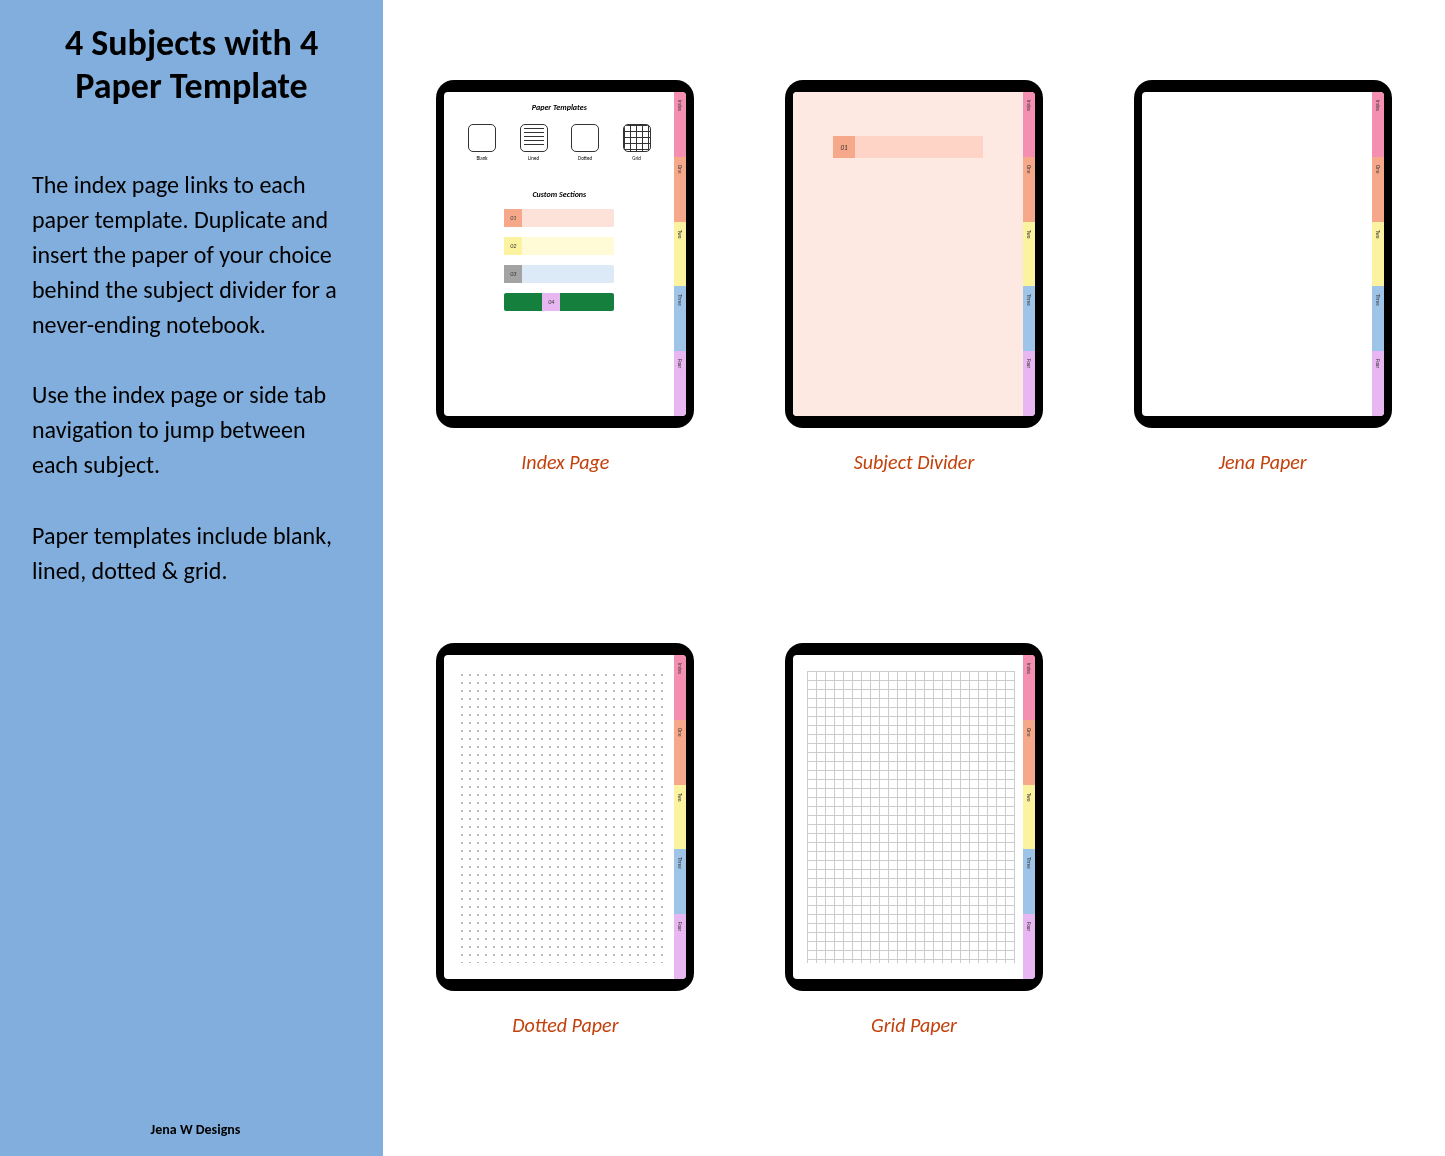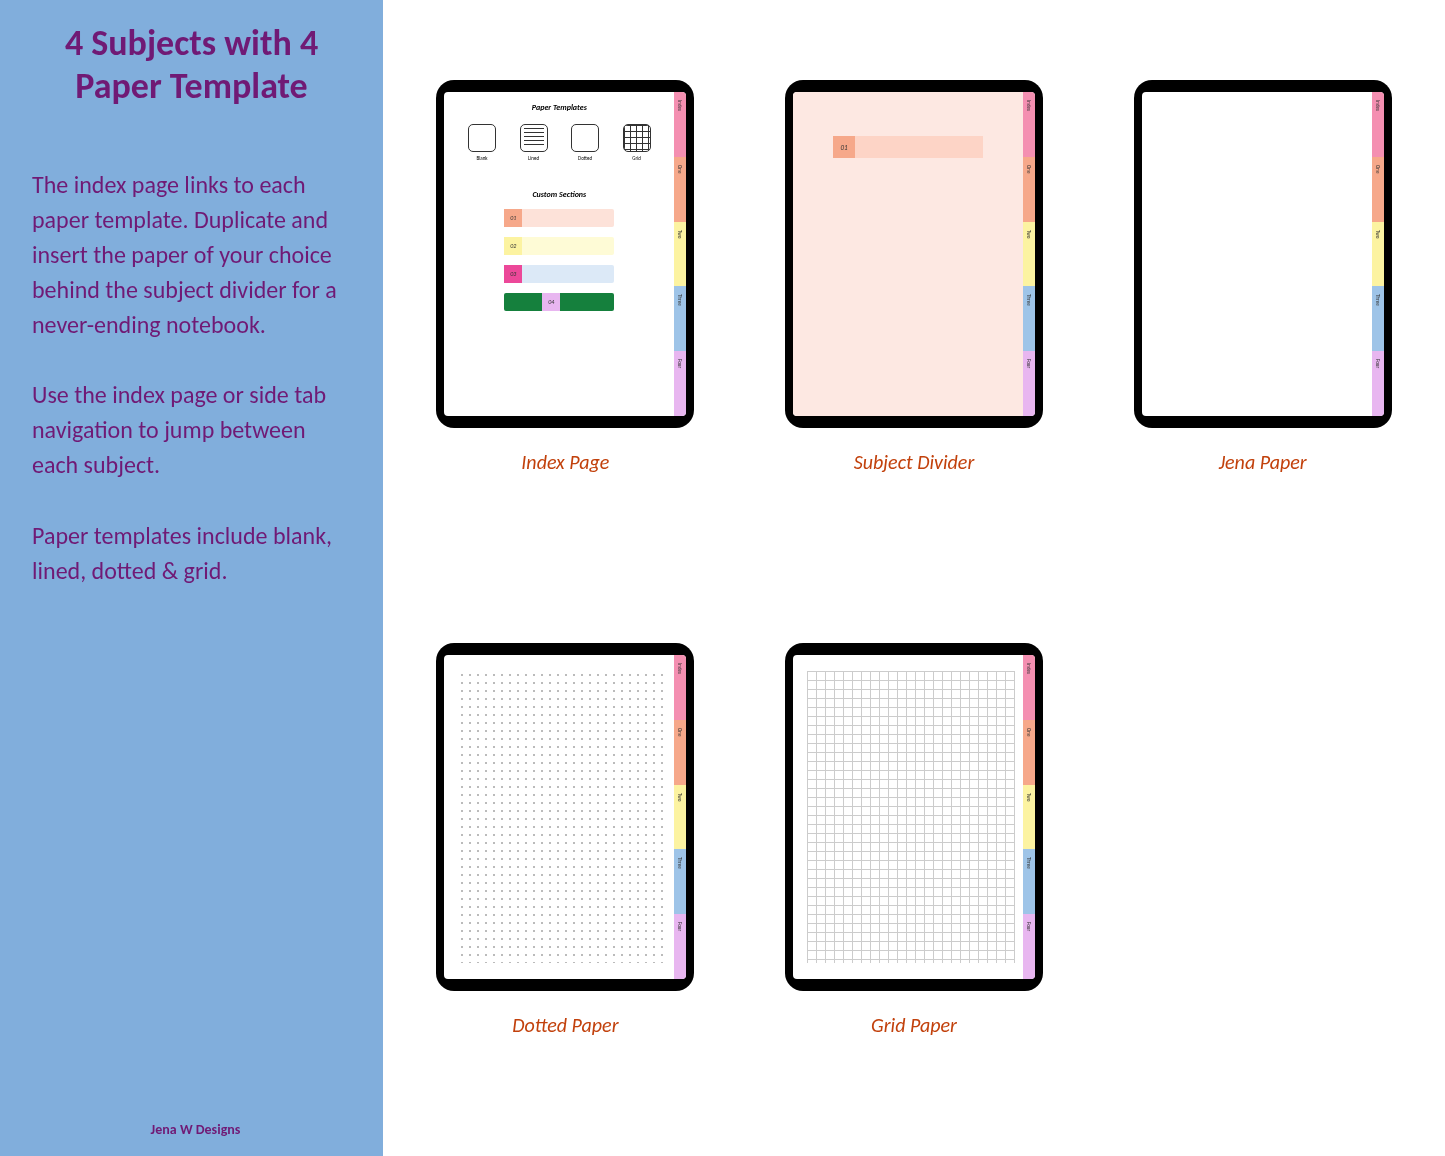--- a/index.html
+++ b/index.html
@@ -8,21 +8,21 @@
     height: 1156px;
     background: #fff;
     font-family: "Gill Sans", "Gill Sans MT", Calibri, sans-serif;
     display: flex;
     overflow: hidden;
   }
   .sidebar {
     width: 383px;
     height: 100%;
     background: #81AEDC;
-    color: #701a75;
+    color: #000000;
     padding: 22px 32px 0 32px;
     position: relative;
   }
   .sidebar h1 {
     font-weight: 600;
     font-size: 36px;
     line-height: 1.2;
     text-align: center;
     margin-bottom: 60px;
   }
@@ -156,21 +156,21 @@
     font-size: 6px;
     font-style: italic;
     color: #333;
   }
   .section-bar .num {
     width: 18px; height: 100%;
     display: flex; align-items: center; justify-content: center;
   }
   .sb1 { background:#FDE2D9; } .sb1 .num { background:#F6A88A; }
   .sb2 { background:#FEFBD6; } .sb2 .num { background:#FCF3A1; }
-  .sb3 { background:#DCE9F7; } .sb3 .num { background:#ec4899; }
+  .sb3 { background:#DCE9F7; } .sb3 .num { background:#a3a3a3; }
   .sb4 { background:#15803d;padding-left:38px; } .sb4 .num { background:#E8B6F0; }
 
   
   .divider-page { background:#FDE8E2; }
   .divider-bar {
     position:absolute;
     top: 44px; left: 50%;
     transform: translateX(-50%);
     width: 150px; height: 22px;
     background:#FDD4C6;

